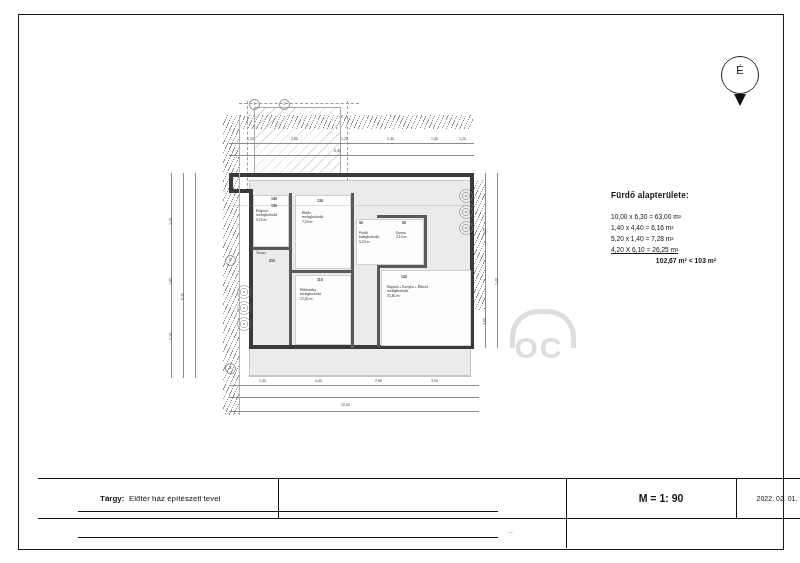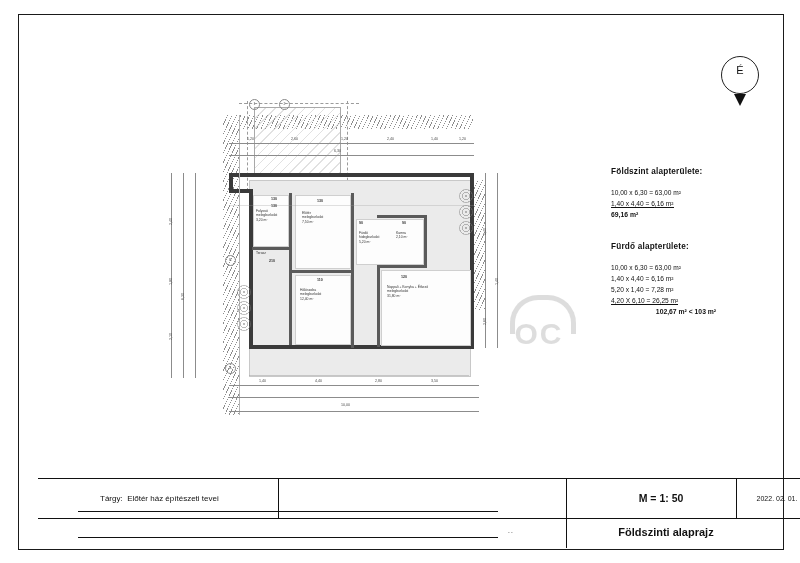--- a/index.html
+++ b/index.html
@@ -22,21 +22,21 @@
   .calc .grp2{margin-top:24px;}
 
   
   .tb{position:absolute;left:19px;top:418px;width:762px;height:115px;}
   .tb .hline{position:absolute;background:#111;height:1px;}
   .tb .vline{position:absolute;background:#111;width:1px;}
   .tb-scale{position:absolute;left:548px;top:59px;width:150px;text-align:center;font-size:10.5px;font-weight:bold;color:#111;}
   .tb-date{position:absolute;left:700px;top:62px;width:78px;text-align:center;font-size:7px;color:#111;}
   .tb-title{position:absolute;left:548px;top:93px;width:160px;text-align:center;font-size:11px;font-weight:bold;color:#111;}
   .tb-subject{position:absolute;left:62px;top:61px;font-size:8px;color:#111;}
-  .tb-subject b{font-weight:normal;}
+  .tb-subject b{font-weight:bold;}
   .tb-smalltext{position:absolute;left:470px;top:96px;font-size:5px;color:#555;}
 
   
   .draw{position:absolute;left:100px;top:70px;width:470px;height:350px;}
   
   .hatch-v{position:absolute;width:16px;background:
      repeating-linear-gradient(115deg,#8d8d8d 0px,#8d8d8d 0.6px,transparent .6px,transparent 4px);}
   .hatch-h{position:absolute;height:14px;background:
      repeating-linear-gradient(115deg,#8d8d8d 0px,#8d8d8d 0.6px,transparent .6px,transparent 4px);}
 
@@ -51,47 +51,41 @@
   .dashh{position:absolute;border-top:1px dashed #9b9b9b;}
   .dimline{position:absolute;background:#8c8c8c;height:1px;}
   .dimlinev{position:absolute;background:#8c8c8c;width:1px;}
   .dimtxt{position:absolute;font-size:3.6px;color:#4a4a4a;white-space:nowrap;}
   .dimtxtv{position:absolute;font-size:3.6px;color:#4a4a4a;white-space:nowrap;transform-origin:0 0;transform:rotate(-90deg);}
   .rlabel{position:absolute;font-size:3.4px;color:#333;line-height:4.4px;white-space:nowrap;}
   .rnum{position:absolute;font-size:3.6px;color:#333;font-weight:bold;}
   .axmark{position:absolute;width:9px;height:9px;border:.6px solid #888;border-radius:50%;font-size:3.4px;color:#555;text-align:center;line-height:9px;}
 
   
-  .wm{position:absolute;left:355px;top:210px;width:130px;height:100px;opacity:.20;}
+  .wm{position:absolute;left:355px;top:224px;width:130px;height:100px;opacity:.20;}
   .wm .arch{position:absolute;left:36px;top:0;width:56px;height:34px;border:5px solid #5b5b5b;border-bottom:none;border-radius:28px 28px 0 0;}
   .wm .oc{position:absolute;left:14px;top:22px;width:102px;text-align:center;font-size:30px;font-weight:bold;color:#5b5b5b;letter-spacing:2px;}
   .wm .t1{position:absolute;left:0;top:56px;width:130px;text-align:center;font-size:12.5px;font-weight:bold;color:#5b5b5b;letter-spacing:1.5px;}
   .wm .t2{position:absolute;left:0;top:72px;width:130px;text-align:center;font-size:12.5px;font-weight:bold;color:#5b5b5b;letter-spacing:1.5px;}
 
   .planttree{position:absolute;border-radius:50%;background:repeating-radial-gradient(circle,rgba(120,120,120,.5) 0 1px,transparent 1px 3px);}
 </style>
 </head>
 <body>
 
 <div class="page">
   <div class="sheet">
 
     <div class="north">
       <div class="circ"></div>
       <div class="letter">É</div>
       <div class="arrow"></div>
     </div>
 
     <div class="calc">
-      <div>
-        <h4>Földszint alapterülete:</h4>
-        <div class="ln">10,00 x 6,30 = 63,00 m²</div>
-        <div class="ln ul"><span>1,40 x 4,40 = 6,16 m²</span></div>
-        <div class="tot">69,16 m²</div>
-      </div>
       <div class="grp2">
         <h4>Fürdő alapterülete:</h4>
         <div class="ln">10,00 x 6,30 = 63,00 m²</div>
         <div class="ln">1,40 x 4,40 = 6,16 m²</div>
         <div class="ln">5,20 x 1,40 = 7,28 m²</div>
         <div class="ln ul"><span>4,20 X 6,10 = 26,25 m²</span></div>
         <div class="tot" style="text-align:center;width:150px;">102,67 m² &lt; 103 m²</div>
       </div>
     </div>
 
@@ -238,20 +232,19 @@
       <div class="hline" style="left:40px;top:78px;width:420px;"></div>
       <div class="hline" style="left:40px;top:104px;width:420px;"></div>
       <div class="vline" style="left:240px;top:45px;height:40px;"></div>
       <div class="vline" style="left:528px;top:45px;height:70px;"></div>
       <div class="vline" style="left:698px;top:45px;height:40px;"></div>
 
       <div class="tb-subject">
         <b>Tárgy:</b>
         &nbsp;<span>Előtér ház építészeti tevei</span>
       </div>
-      <div class="tb-scale">M = 1: 50</div>
+      <div class="tb-scale">M = 1: 90</div>
       <div class="tb-date">2022. 02. 01.</div>
-      <div class="tb-title">Földszinti alaprajz</div>
       <div class="tb-smalltext">- -</div>
     </div>
 
   </div>
 </div>
 
 </body></html>

